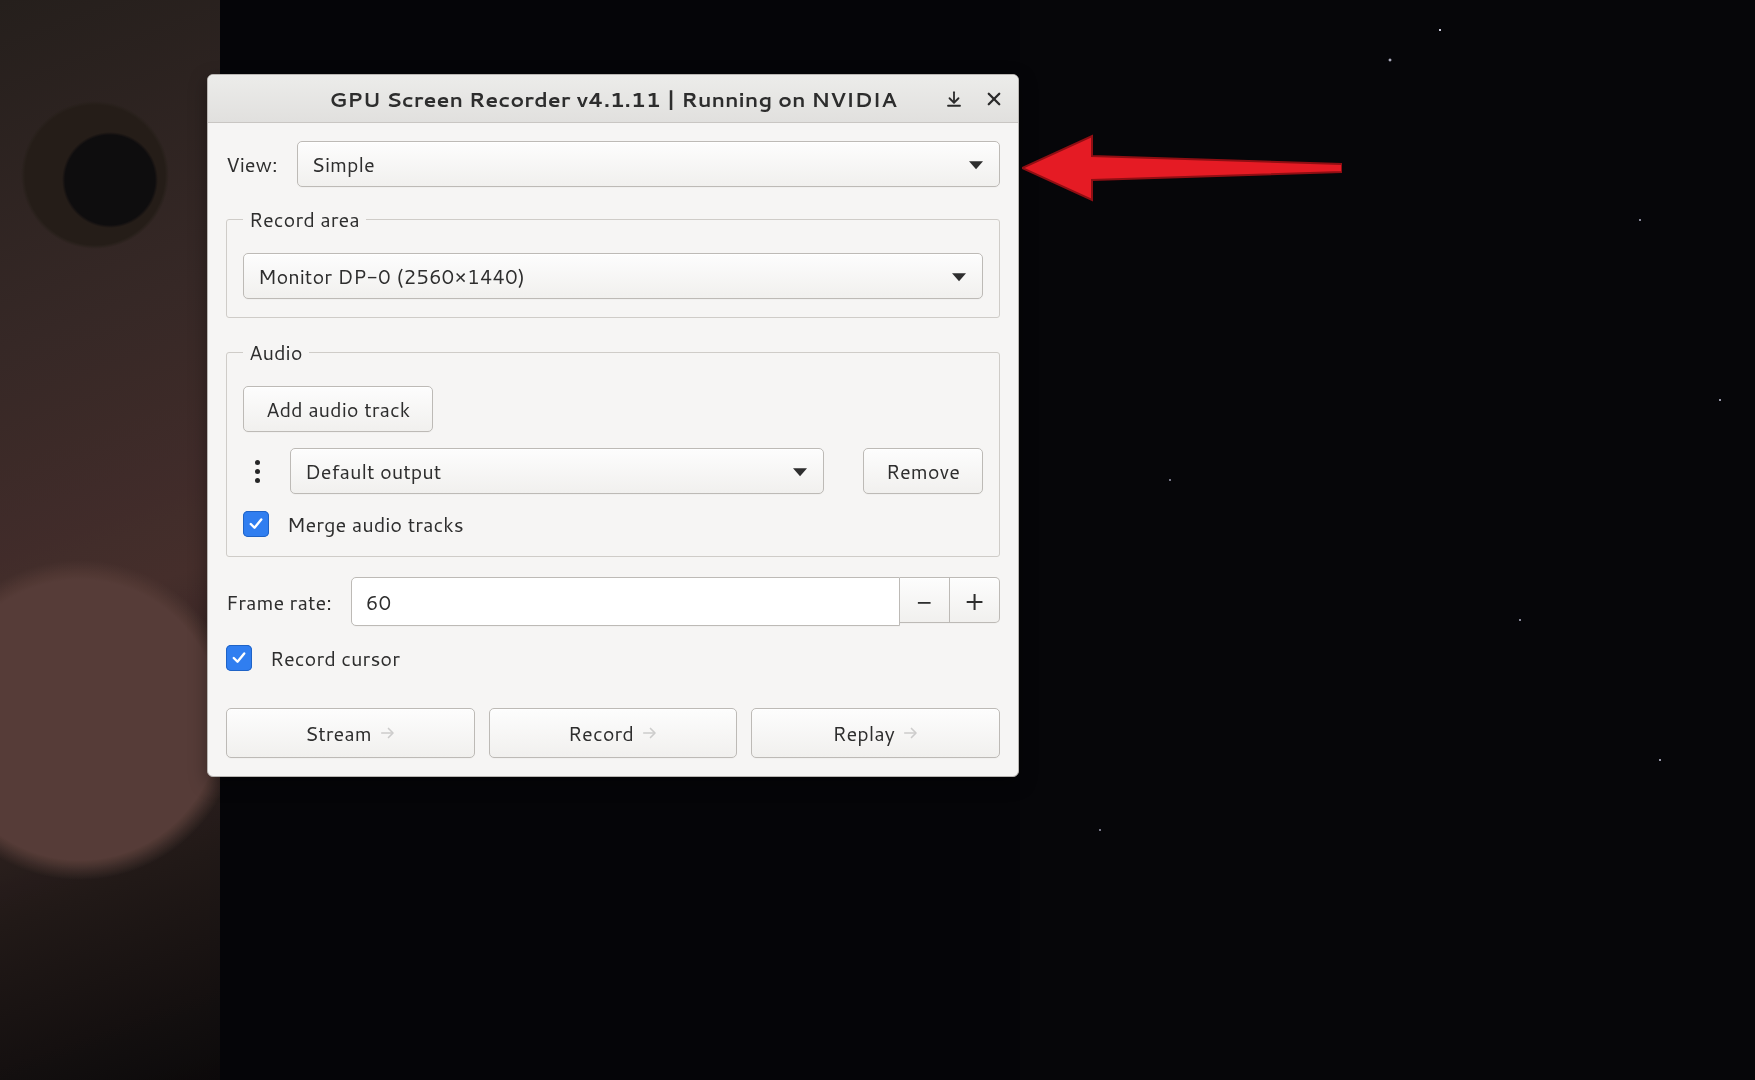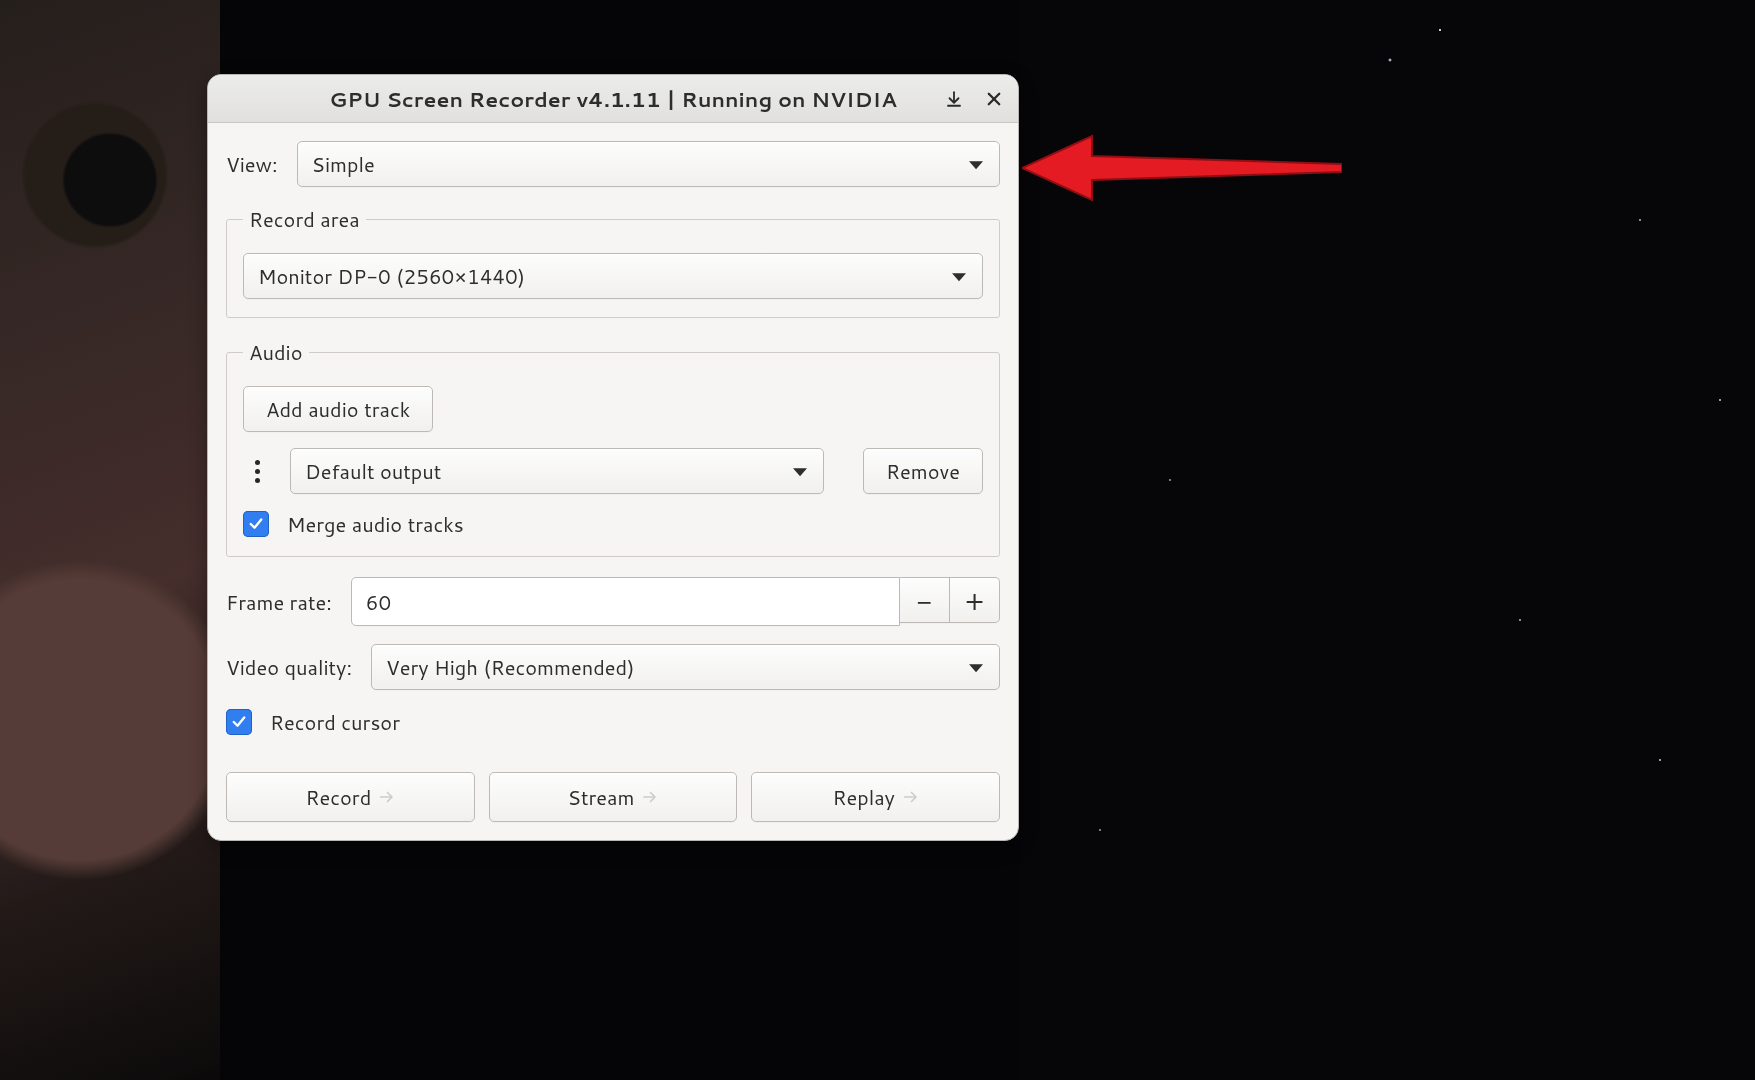--- a/index.html
+++ b/index.html
@@ -52,21 +52,21 @@
   }
 
   
   .window {
     position: absolute;
     left: 207px;
     top: 74px;
     width: 812px;
     background: #f6f5f4;
     border: 1px solid #b8b5b2;
-    border-radius: 14px;
+    border-radius: 6px;
     box-shadow: 0 6px 18px rgba(0,0,0,0.35);
     overflow: hidden;
   }
   .titlebar {
     height: 48px;
     background: linear-gradient(#ececea, #e1e0de);
     border-bottom: 1px solid #c9c6c3;
     display: flex;
     align-items: center;
     justify-content: center;
@@ -293,57 +293,50 @@
         </div>
         <div class="spinbtn minus">
           <span>−</span>
         </div>
         <div class="spinbtn plus">
           <span>+</span>
         </div>
       </div>
     </div>
 
-    <div class="row">
-      <span class="label">Video quality:</span>
-      <div class="combo">
-        <span>Very High (Recommended)</span>
-        <span class="caret"></span>
-      </div>
-    </div>
 
     <div class="check" style="margin-bottom:36px;">
       <span class="box">
         <svg viewBox="0 0 24 24" fill="none" stroke="#ffffff" stroke-width="3.2" stroke-linecap="round" stroke-linejoin="round">
             <path d="M5 12l5 5 9-11"></path>
           </svg>
       </span>
       <span class="lbl">Record cursor</span>
     </div>
 
     <div class="actions">
+      <div class="btn btn-big">
+        <span>Stream</span>
+        <span class="arrow-icon">
+          <svg width="18" height="18" viewBox="0 0 24 24" fill="none" stroke="#7e7e7e" stroke-width="2.2" stroke-linecap="round" stroke-linejoin="round">
+              <path d="M5 12h14"></path>
+              <path d="M14 6l6 6-6 6"></path>
+            </svg>
+        </span>
+      </div>
       <div class="btn btn-big">
         <span>Record</span>
         <span class="arrow-icon">
           <svg width="18" height="18" viewBox="0 0 24 24" fill="none" stroke="#7e7e7e" stroke-width="2.2" stroke-linecap="round" stroke-linejoin="round">
               <path d="M5 12h14"></path>
               <path d="M14 6l6 6-6 6"></path>
             </svg>
         </span>
       </div>
       <div class="btn btn-big">
-        <span>Stream</span>
-        <span class="arrow-icon">
-          <svg width="18" height="18" viewBox="0 0 24 24" fill="none" stroke="#7e7e7e" stroke-width="2.2" stroke-linecap="round" stroke-linejoin="round">
-              <path d="M5 12h14"></path>
-              <path d="M14 6l6 6-6 6"></path>
-            </svg>
-        </span>
-      </div>
-      <div class="btn btn-big">
         <span>Replay</span>
         <span class="arrow-icon">
           <svg width="18" height="18" viewBox="0 0 24 24" fill="none" stroke="#7e7e7e" stroke-width="2.2" stroke-linecap="round" stroke-linejoin="round">
               <path d="M5 12h14"></path>
               <path d="M14 6l6 6-6 6"></path>
             </svg>
         </span>
       </div>
     </div>
 

